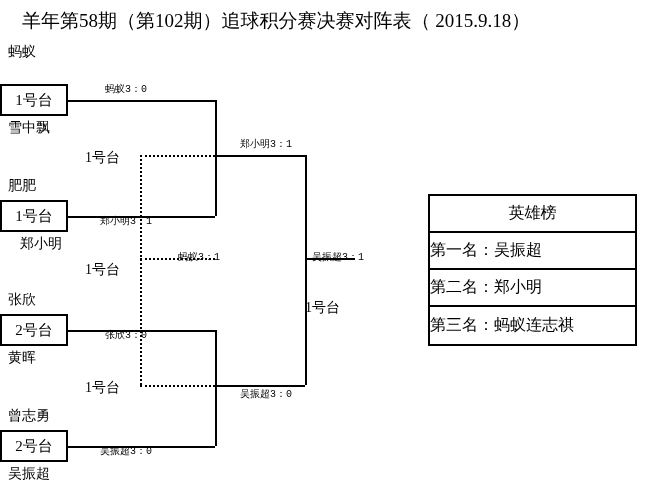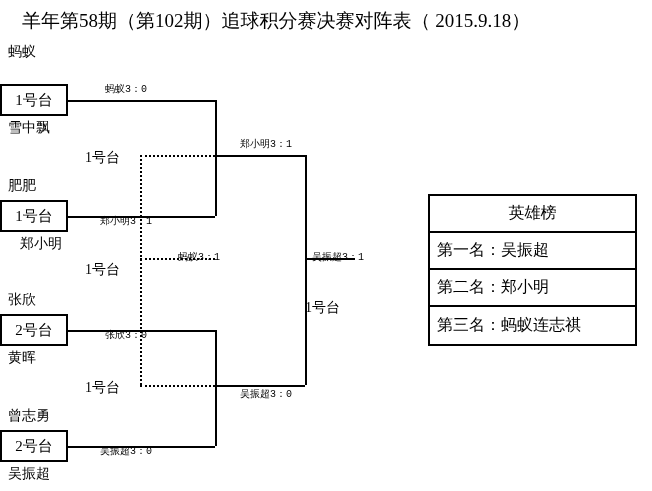--- a/index.html
+++ b/index.html
@@ -118,21 +118,20 @@
     font-size: 16px;
     white-space: nowrap;
   }
   .hero-row:last-child { border-bottom: none; text-align: right; }
   .hero-head {
     justify-content: center;
     text-align: right;
   }
   .hero-item {
     justify-content: flex-start;
-    padding-left: 7px;
   }
 </style>
 </head>
 <body>
 
 <div id="stage">
 
   <div class="title">羊年第58期（第102期）追球积分赛决赛对阵表（ 2015.9.18）</div>
 
   <div class="pname" style="left:8px; top:44px;">蚂蚁</div>

